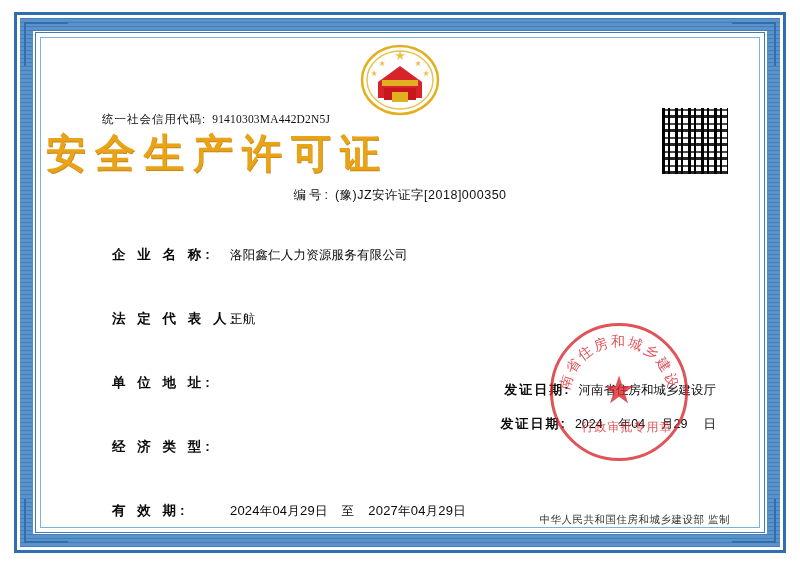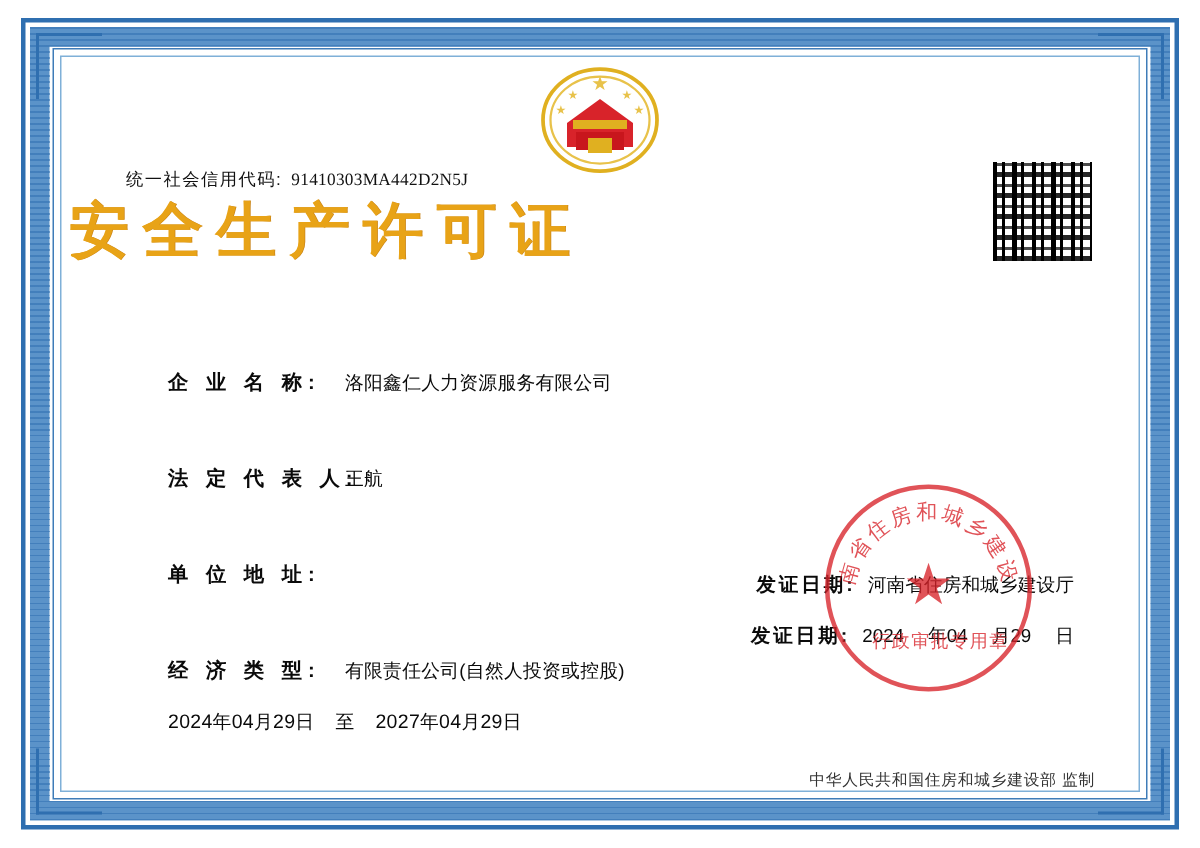--- a/index.html
+++ b/index.html
@@ -111,21 +111,21 @@
 
   .credit-code {
     position: absolute;
     left: 38px;
     top: 70px;
     font-size: 11.5px;
     color: #111;
     letter-spacing: 0.2px;
     white-space: nowrap;
   }
-  .credit-code .label { letter-spacing: 1px; }
+  .credit-code .label { letter-spacing: 1px; margin-left: 18px; }
   .credit-code .value { font-family: "Liberation Serif", serif; margin-left: 6px; }
 
   .title {
     position: absolute;
     left: 0;
     right: 0;
     top: 84px;
     font-family: "DejaVu Sans", sans-serif;
     font-size: 40px;
     font-weight: bold;
@@ -311,44 +311,48 @@
     </div>
 
     <div class="qr"></div>
 
     <div class="credit-code">
       <span class="label">统一社会信用代码:</span><span class="value">91410303MA442D2N5J</span>
     </div>
 
     <div class="title">安全生产许可证</div>
 
+    <div class="doc-number">
+      <span class="num-label">编号:</span>
+      <span>(豫)JZ安许证字[2018]000350</span>
+    </div>
 
     <div class="fields">
 
       <div class="field-row">
         <div class="field-label">企 业 名 称:</div>
         <div class="field-value">洛阳鑫仁人力资源服务有限公司</div>
       </div>
 
       <div class="field-row">
         <div class="field-label">法 定 代 表 人:</div>
         <div class="field-value">王航</div>
       </div>
 
       <div class="field-row">
         <div class="field-label">单 位 地 址:</div>
       </div>
 
       <div class="field-row">
         <div class="field-label">经 济 类 型:</div>
-        <div class="field-value">有限责任公司(自然人投资或控股)</div>
-      </div>
-
-
-      <div class="field-row">
+      </div>
+
+
+      <div class="field-row">
+        <div class="field-label">有 效 期:</div>
         <div class="field-value validity">
           <span class="seg">
             <span class="big">2024</span><span>年</span><span class="big">04</span><span>月</span><span class="big">29</span><span>日</span>
           </span>
           <span class="sep">至</span>
           <span class="seg">
             <span class="big">2027</span><span>年</span><span class="big">04</span><span>月</span><span class="big">29</span><span>日</span>
           </span>
         </div>
       </div>

